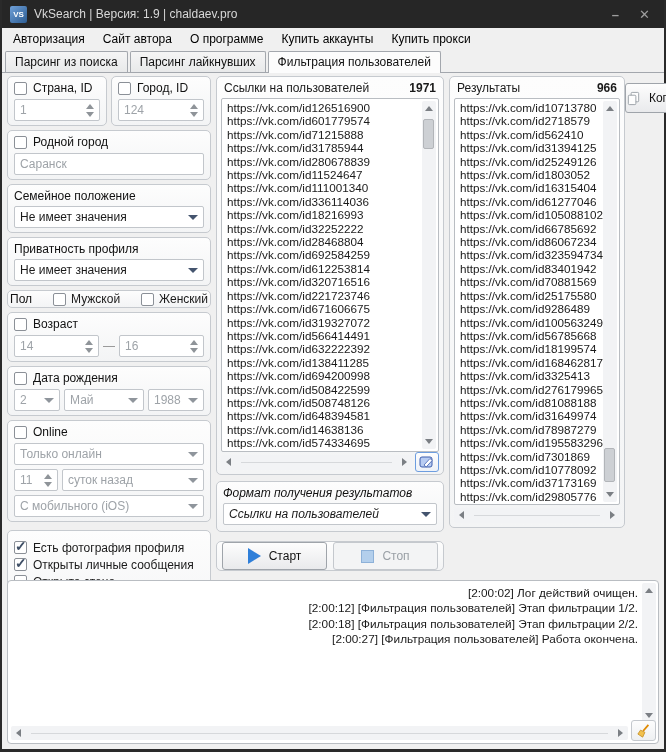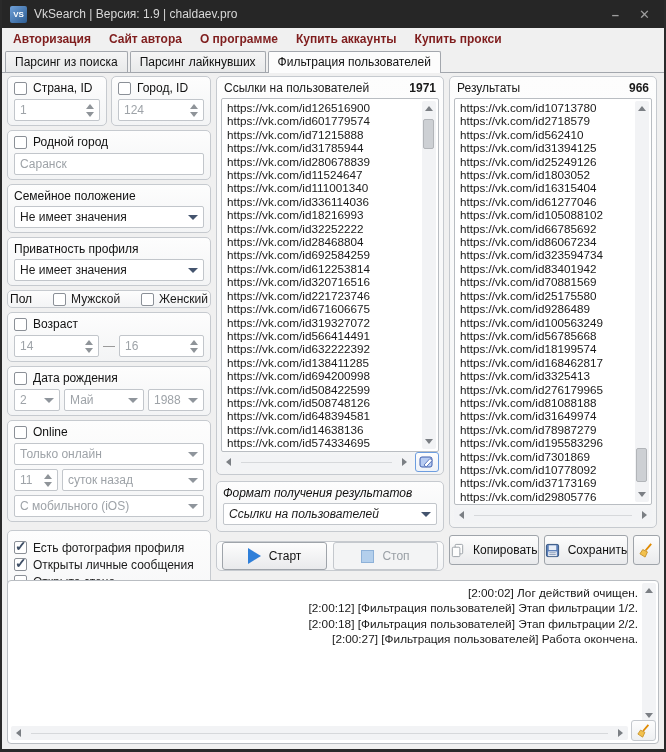--- a/index.html
+++ b/index.html
@@ -30,36 +30,36 @@
   }
   .titletext { color:#d8d8d8; font-size:12px; white-space:nowrap; }
   .winbtns { margin-left:auto; display:flex; align-items:center; gap:20px; padding-right:6px; }
   .winbtn { color:#9e9e9e; font-size:13px; line-height:13px; cursor:default; }
   .winbtn.min { font-weight:bold; }
   
   .menubar {
     height:22px; background:#f0f0f0; display:flex; align-items:center;
     padding-left:2px; flex:0 0 auto;
   }
-  .menu-item { padding:3px 9px; color:#7f1d1d;font-weight:bold; }
+  .menu-item { padding:3px 9px; color:#000000; }
   
   .tabs { height:22px; display:flex; align-items:flex-end; padding:0 0 0 3px; flex:0 0 auto; }
   .tab {
     border:1px solid #a3a7ad; border-bottom:none;
     background:linear-gradient(#f5f5f5,#e8e9ea);
     padding:3px 9px 3px; margin-right:2px;
     border-radius:2px 2px 0 0; color:#111; position:relative; z-index:1;
   }
   .tab.active { background:#fcfcfc; margin-bottom:-1px; padding-bottom:4px; z-index:3; }
   .page { flex:1; border-top:1px solid #a3a7ad; background:#f0f0f0; display:flex; flex-direction:column; position:relative; z-index:2; }
   
   .cols { display:flex; gap:5px; padding:3px 5px 0; height:501px; flex:0 0 auto; }
   .col-left { width:204px; flex:0 0 auto; }
   .col-mid { width:228px; flex:0 0 auto; display:flex; flex-direction:column; }
-  .col-right { width:208px; flex:0 0 auto; display:flex; flex-direction:column; }
+  .col-right { width:176px; flex:0 0 auto; display:flex; flex-direction:row; }
   
   .group {
     border:1px solid #c6cacf; border-radius:5px;
     background:linear-gradient(180deg,#fdfdfd,#f3f4f5);
     padding:4px 6px; margin-bottom:4px;
   }
   .g-head { display:flex; align-items:center; gap:6px; margin-bottom:4px; }
   .g-label { color:#111; }
   .row2 { display:flex; gap:4px; }
   .row2 > .group { flex:1; margin-bottom:0; }

